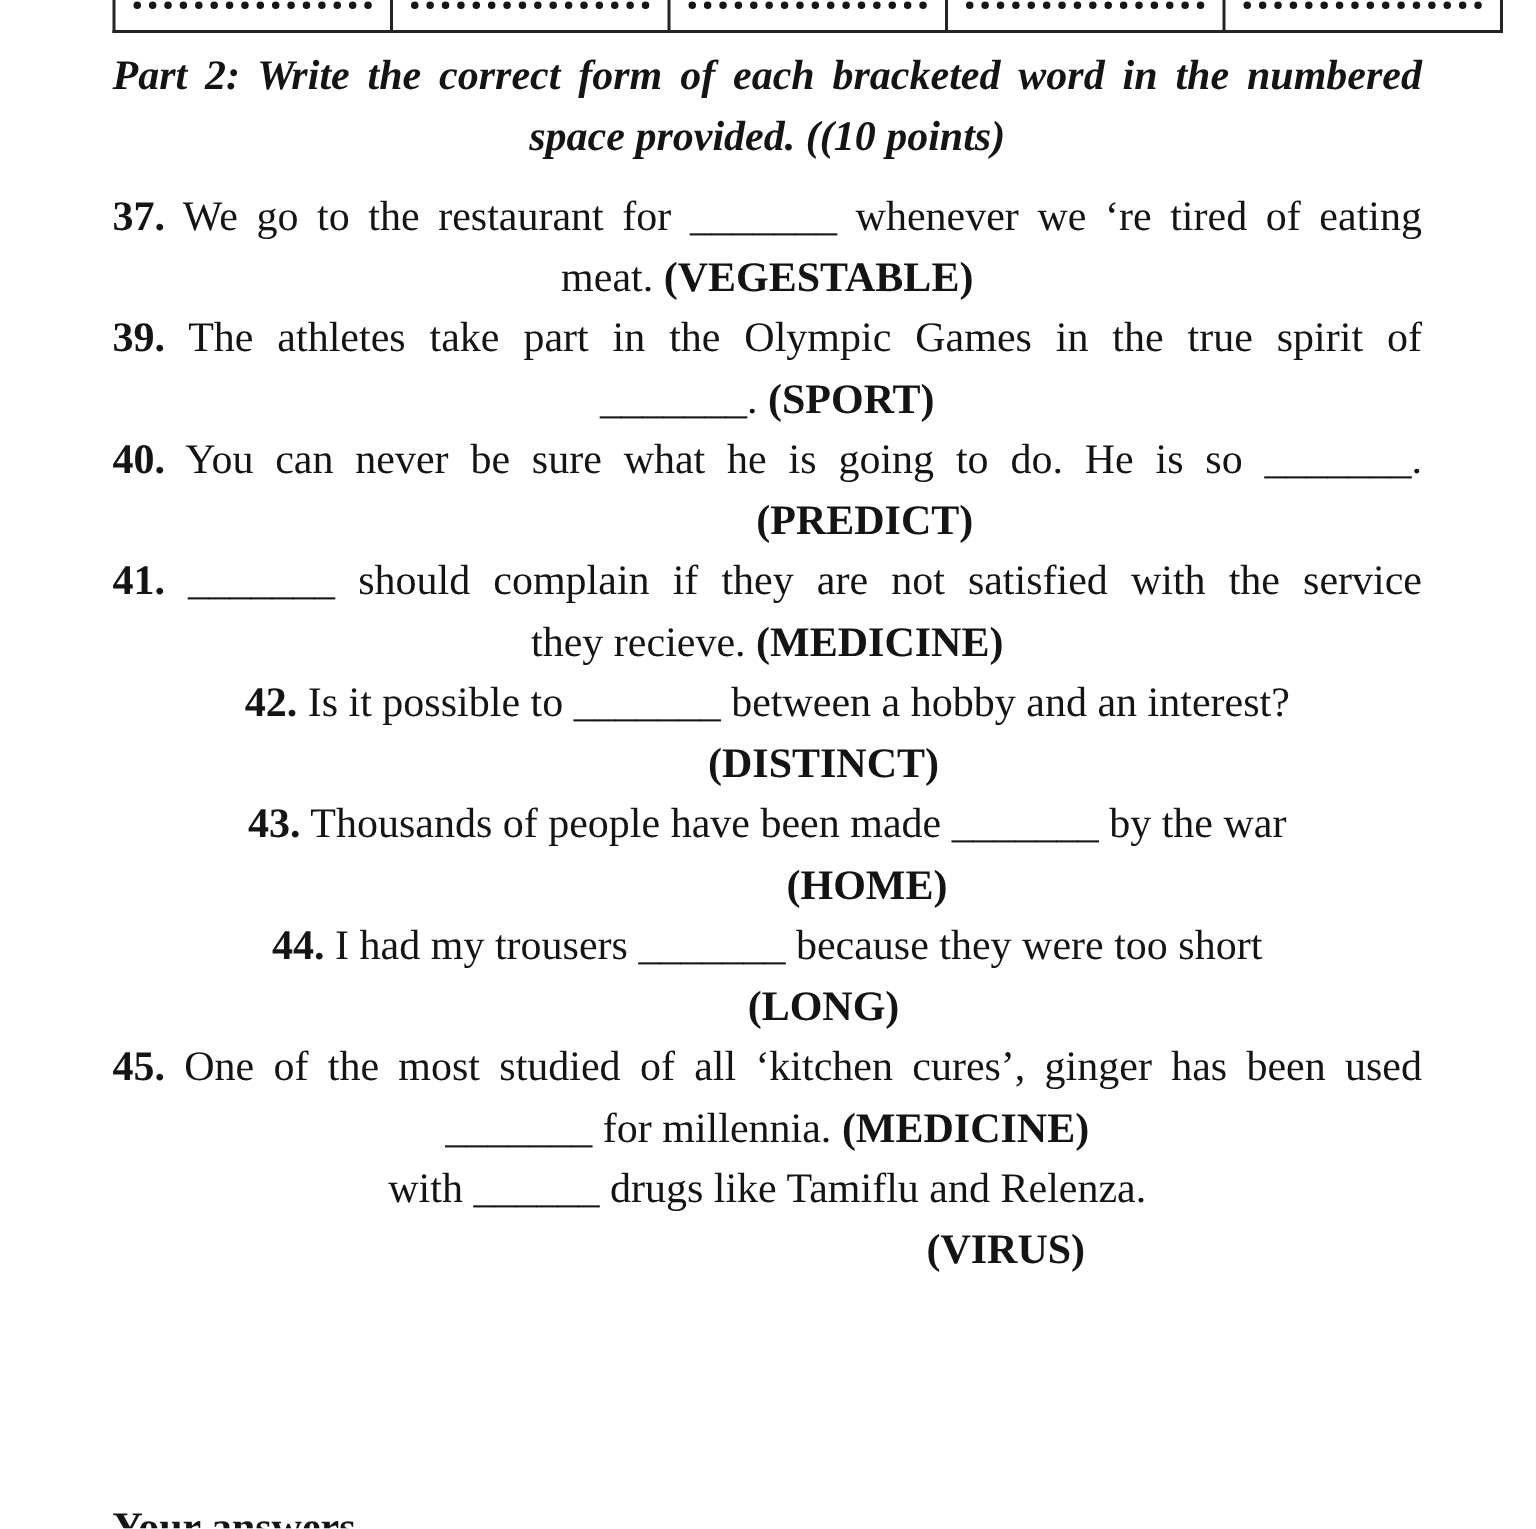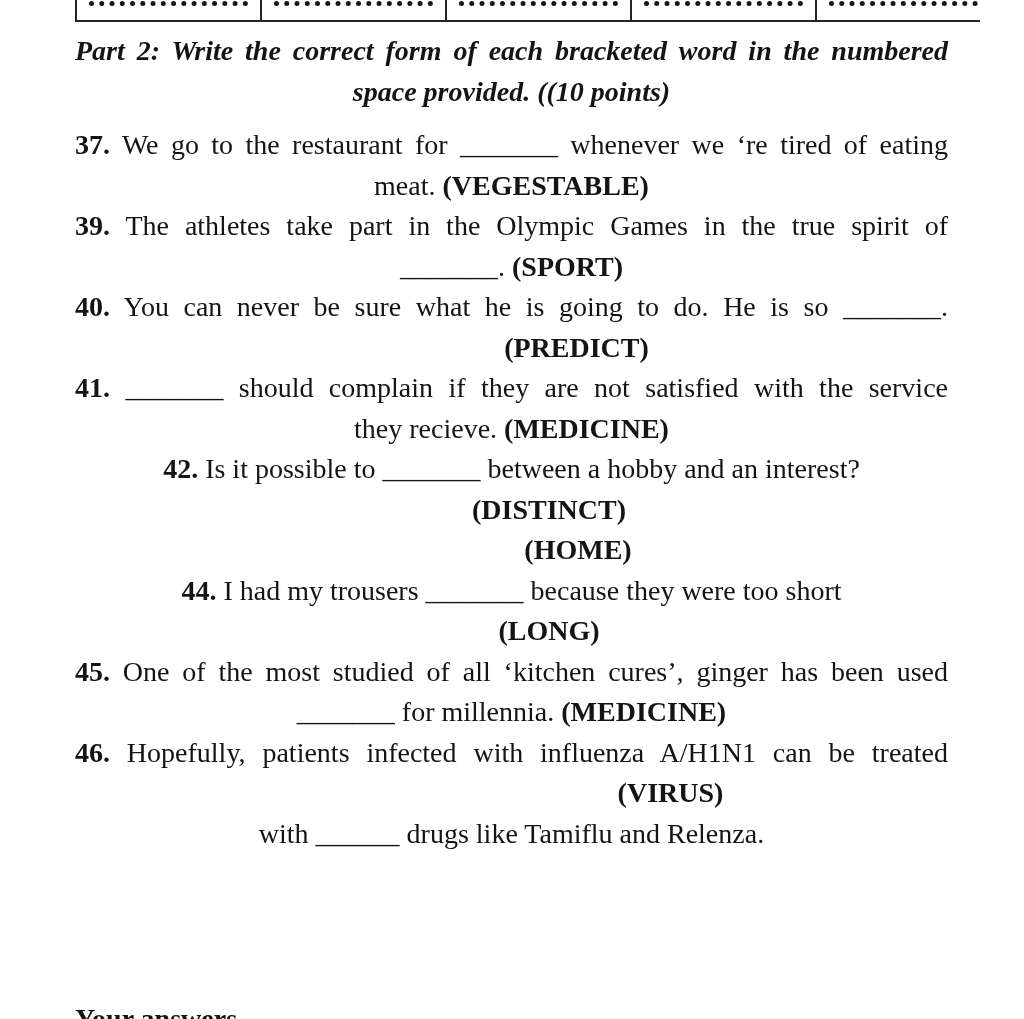--- a/index.html
+++ b/index.html
@@ -1,18 +1,18 @@
 <!DOCTYPE html>
 <html><head>
 <meta charset="utf-8">
 <style>
   html,body{margin:0;padding:0;background:#ffffff;}
   .sheet{
     position:relative;width:980px;height:1019px;background:#ffffff;
-    color:#141414;font-family:"Liberation Serif", serif;overflow:hidden;
+    color:#141414;font-family:"Liberation Serif", serif;overflow:hidden;padding-left:40px;
   }
   
   .answers-table{
     position:absolute;left:75px;top:0;width:927px;height:22px;
     display:flex;box-sizing:border-box;
     border-left:2px solid #242424;border-right:2px solid #242424;border-bottom:2px solid #242424;
   }
   .answer-cell{flex:1 1 0;position:relative;border-right:2px solid #242424;}
   .answer-cell:last-child{border-right:none;}
   .dotted-line{position:absolute;left:12px;right:12px;top:1px;height:0;border-top:5px dotted #161616;}
@@ -78,32 +78,32 @@
       </div>
       <div>
         <div class="line just"><span class="b">41.</span><span> _______ should complain if they are not satisfied with the service</span></div>
         <div class="line"><span>they recieve. </span><span class="b">(MEDICINE)</span></div>
       </div>
       <div>
         <div class="line"><span class="b">42.</span><span> Is it possible to _______ between a hobby and an interest?</span></div>
         <div class="line" style="margin-left: 75px;"><span class="b">(DISTINCT)</span></div>
       </div>
       <div>
+        <div class="line"><span class="b">43.</span><span> Thousands of people have been made _______ by the war</span></div>
         <div class="line" style="margin-left: 133px;"><span class="b">(HOME)</span></div>
       </div>
       <div>
         <div class="line"><span class="b">44.</span><span> I had my trousers _______ because they were too short</span></div>
         <div class="line" style="margin-left: 75px;"><span class="b">(LONG)</span></div>
       </div>
       <div>
         <div class="line just"><span class="b">45.</span><span> One of the most studied of all ‘kitchen cures’, ginger has been used</span></div>
         <div class="line"><span>_______ for millennia. </span><span class="b">(MEDICINE)</span></div>
       </div>
       <div>
-        <div class="line just"><span class="b">46.</span><span>  Hopefully, patients infected with influenza A/H1N1 can be treated</span></div>
+        <div class="line"><span>with ______ drugs like Tamiflu and Relenza.</span></div>
         <div class="line" style="margin-left: 318px;"><span class="b">(VIRUS)</span></div>
-        <div class="line"><span>with ______ drugs like Tamiflu and Relenza.</span></div>
       </div>
     </div>
 
   <div class="footer-label">Your answers</div>
 
 </div>
 
 </body></html>

